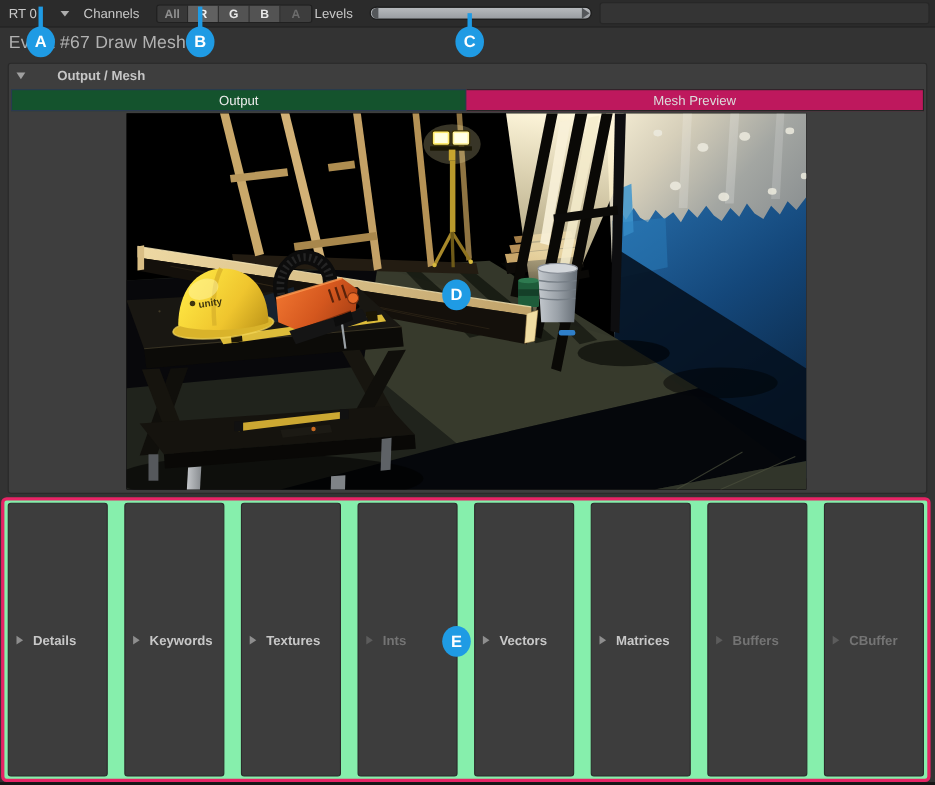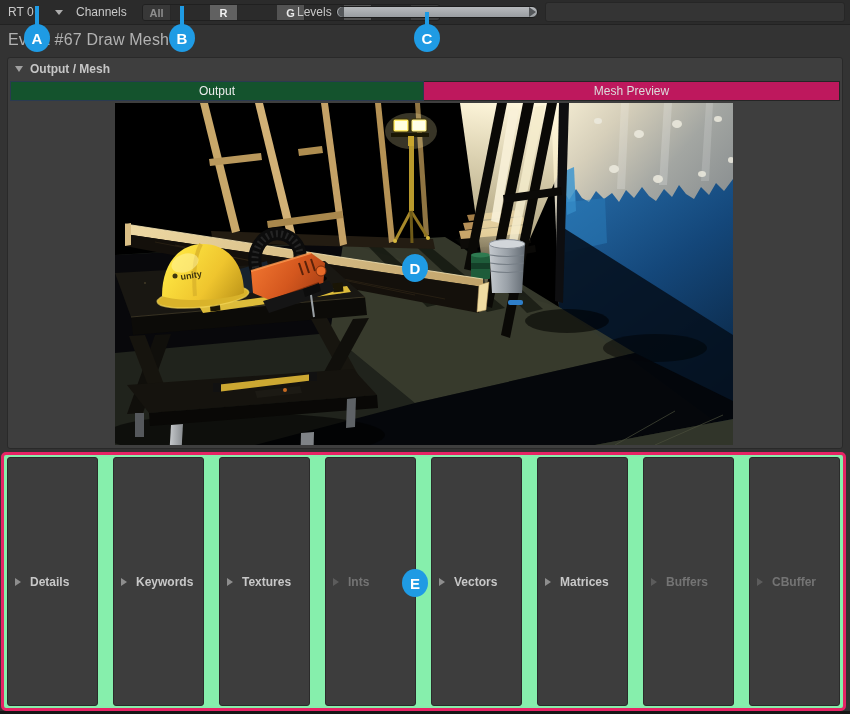--- a/index.html
+++ b/index.html
@@ -17,33 +17,33 @@
   .toolbar-text{ position:absolute; top:0; height:24px; line-height:24px;
     font-size:12px; color:#C9C9C9; }
   .rt-dropdown{ position:absolute; left:0; top:0; width:70px; height:24px; cursor:default;}
   .rt-label{ left:8px; }
   .dd-arrow{ position:absolute; left:55px; top:10px; width:0; height:0;
     border-left:4px solid transparent; border-right:4px solid transparent;
     border-top:5px solid #ADADAD; }
   .channels-label{ left:76px; }
   .segmented{
     position:absolute; left:142px; top:4px; height:17px; display:flex;
-    border:1px solid #202020; border-radius:3px; overflow:hidden;gap:39px;
+    border:1px solid #202020; border-radius:3px; overflow:hidden;
   }
   .seg-btn{
     width:28px; height:100%; font-size:11px; font-weight:bold;
     display:flex; align-items:center; justify-content:center;
     border-right:1px solid #282828;
   }
   .seg-btn:last-child{ border-right:none; }
   .seg-dim      { background:#383838; color:#8F8F8F; }
   .seg-active   { background:#616161; color:#F2F2F2; }
   .seg-normal   { background:#535353; color:#EAEAEA; }
   .seg-disabled { background:#3D3D3D; color:#6C6C6C; }
-  .levels-label{ left:297px; }
+  .levels-label{ left:286px; }
   .slider{
     position:absolute; left:336px; top:6px; width:202px; height:12px;
     background:linear-gradient(#B7BABD,#999DA1); border:1px solid #1C1C1C;
     border-radius:6px;
   }
   .slider .cap-l{ position:absolute; left:1px; top:0; width:6px; height:10px;
     background:#54575A; border-radius:5px 0 0 5px; }
   .slider .cap-r{ position:absolute; right:1px; top:0; width:0; height:0;
     border-top:5px solid transparent; border-bottom:5px solid transparent;
     border-left:7px solid #54575A; }
@@ -59,21 +59,21 @@
   
   .group-box{
     position:absolute; left:7px; top:57px; width:836px; height:392px;
     background:#3E3E3E; border:1px solid #292929; border-radius:3px;
   }
   .group-header{
     display:flex; align-items:center; gap:7px; height:21px; padding-left:7px;
   }
   .tri-down{ width:0; height:0; border-left:4px solid transparent;
     border-right:4px solid transparent; border-top:6px solid #A0A0A0; }
-  .group-header .label{ font-size:12px; font-weight:bold; color:#C6C6C6; }
+  .group-header .label{ font-size:12px; font-weight:bold; color:#C6C6C6;margin-left:22px; }
   .tabs{
     position:absolute; left:2px; top:23px; width:830px; height:20px; display:flex;
   }
   .tab{
     height:100%; font-size:12px; display:flex; align-items:center;
     justify-content:center; border:1px solid #252525;
   }
   .tab-selected{ width:414px; background:#14532d; color:#ECECEC; border-color:#2A3A50; }
   .tab-normal{ flex:1; background:#be185d; color:#DCDCDC; border-left:none; }
   .viewport{

